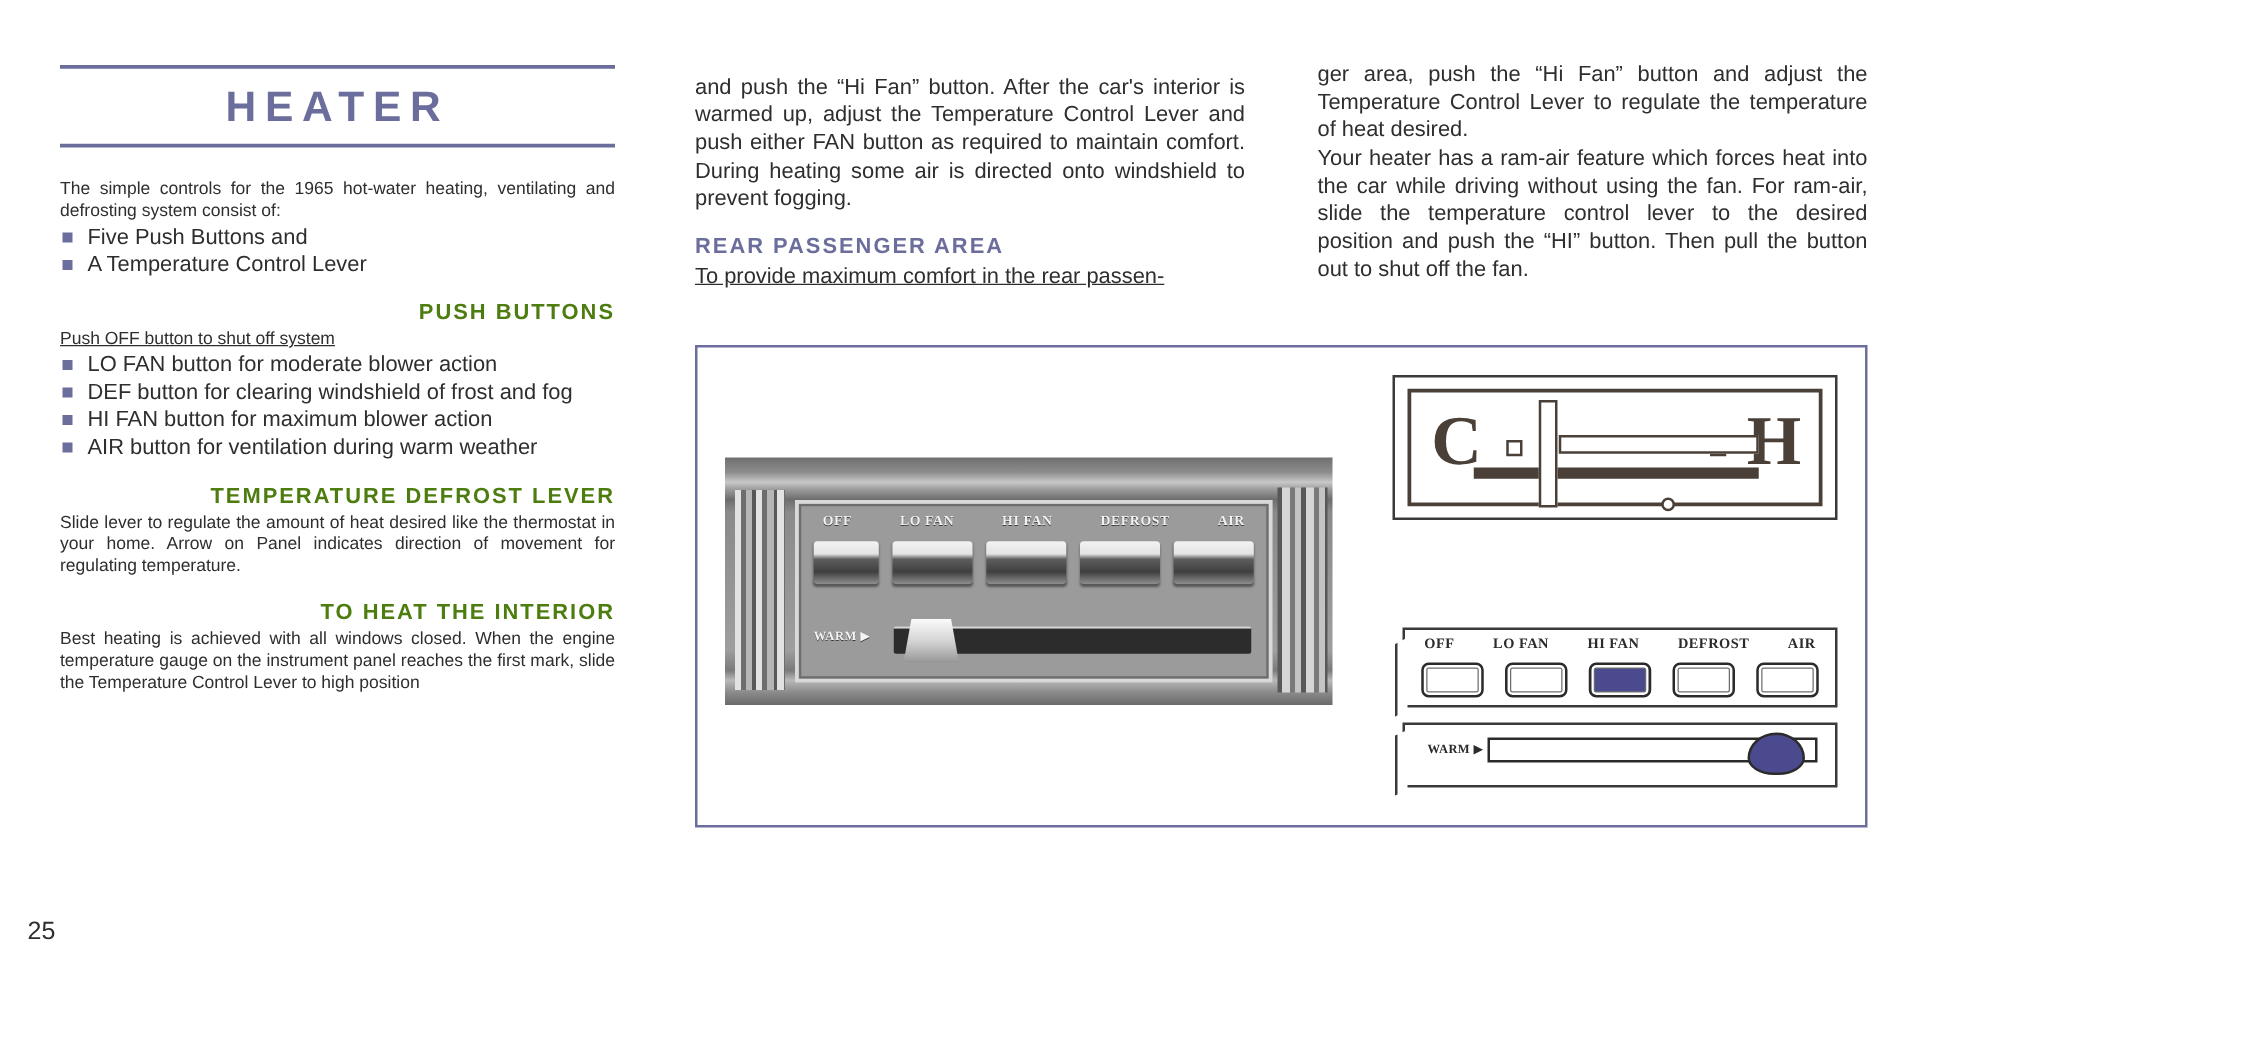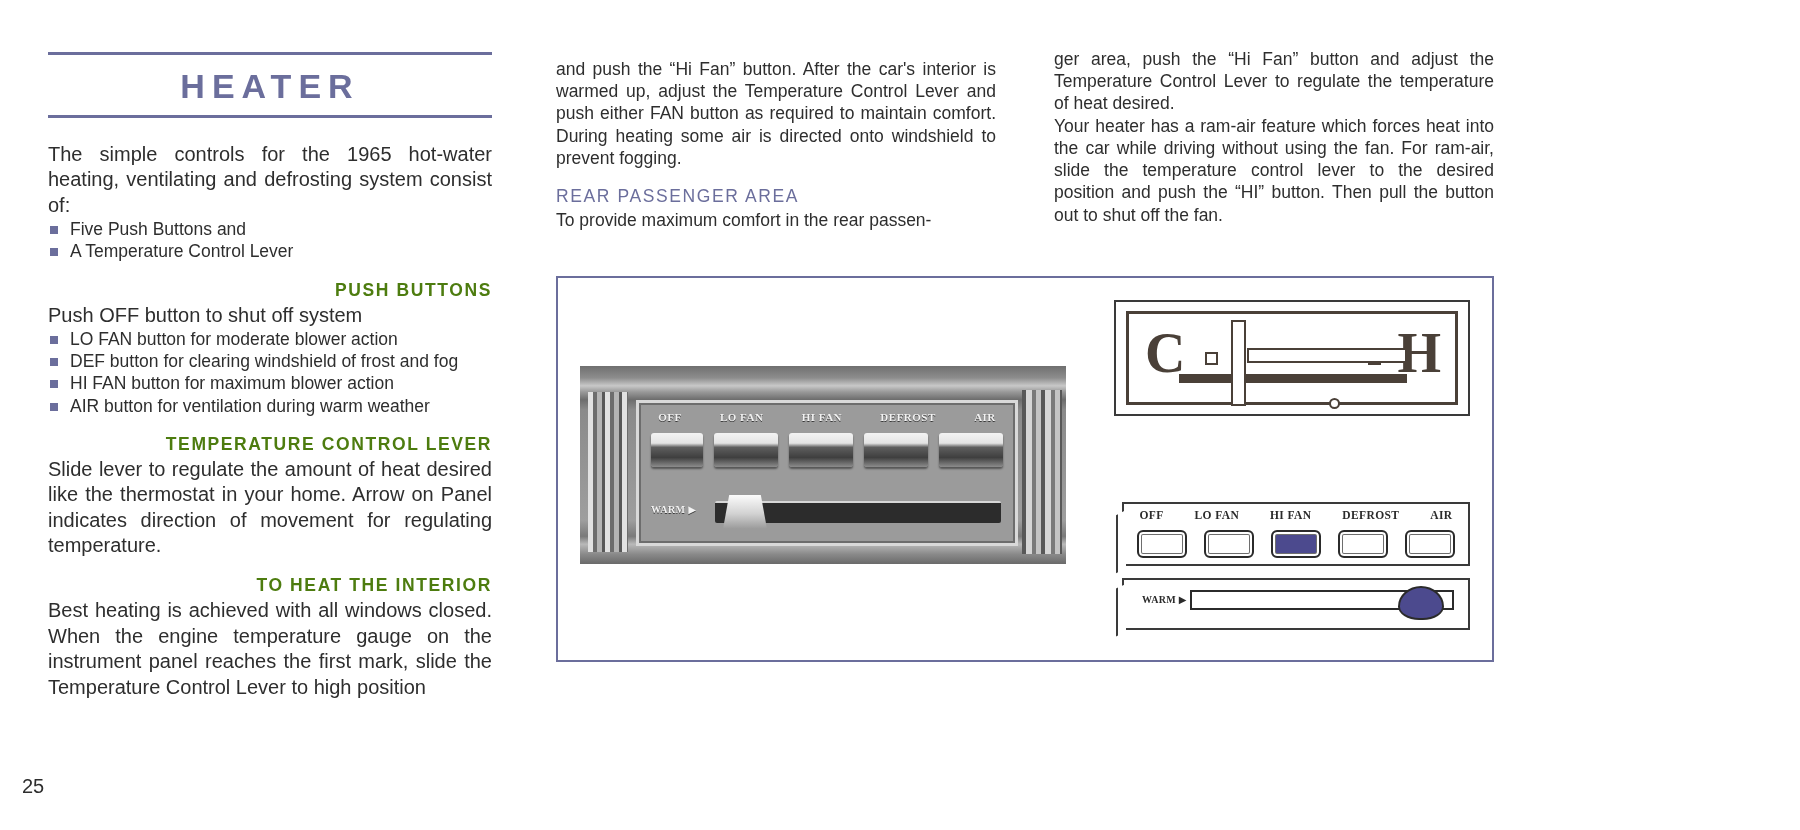--- a/index.html
+++ b/index.html
@@ -17,45 +17,45 @@
   .col-left{position:absolute;left:48px;top:52px;width:444px;}
   .rule{height:3px;background:#6b6e9c;margin:0;}
   .rule.top{margin-bottom:0;}
   .title-band{padding:14px 0 12px 0;text-align:center;}
   .title{
     font-size:34px;font-weight:bold;letter-spacing:7px;
     color:#6b6e9c;line-height:1;
     font-family:"Liberation Sans","DejaVu Sans",sans-serif;
   }
   .body-txt{
-    font-size:20px;line-height:1.27;color:#2e2e2e;
+    font-size:14px;line-height:1.27;color:#2e2e2e;
     text-align:justify;
   }
-  .body-txt.nojust{text-align:left;}
+  .body-txt.nojust{text-align:left;text-decoration:underline;}
   .sec-head{
     font-size:17.5px;font-weight:bold;letter-spacing:1.6px;
     color:#4d7c0f;margin:17px 0 2px 0;text-align:right;
   }
   ul.bl{list-style:none;margin:0;padding:0;}
   ul.bl li{
     position:relative;padding-left:22px;font-size:17.5px;line-height:1.27;
     color:#2e2e2e;
   }
   ul.bl li::before{
     content:"";position:absolute;left:2px;top:8px;
     width:8px;height:8px;background:#6b6e9c;
   }
   .p-intro{margin-top:24px;}
 
   
   .col-mid{position:absolute;left:556px;top:58px;width:440px;}
   .col-right{position:absolute;left:1054px;top:48px;width:440px;}
   .col-mid .body-txt,.col-right .body-txt{font-size:17.5px;line-height:1.27;}
   .sec-head-inline{
-    font-size:17.5px;font-weight:normal;letter-spacing:1.6px;
+    font-size:17.5px;font-weight:bold;letter-spacing:1.6px;
     color:#6b6e9c;margin:17px 0 2px 0;
   }
 
   
   .figbox{
     position:absolute;left:556px;top:276px;width:938px;height:386px;
     border:2px solid #6b6e9c;background:#ffffff;box-sizing:border-box;
   }
   .figbox-inner{position:absolute;inset:6px;border:1px solid #ffffff;}
 
@@ -212,21 +212,21 @@
     border:2px solid #2b2b2b;background:#fff;box-sizing:border-box;
   }
   .warm-knob{
     position:absolute;right:24px;top:6px;width:46px;height:34px;
     background:#4c4a8e;border:2px solid #2b2b2b;
     border-radius:50% 50% 46% 46%/60% 60% 40% 40%;box-sizing:border-box;
   }
 
   
   .pageno{
-    position:absolute;left:22px;top:775px;
+    position:absolute;left:22px;top:734px;
     font-size:20px;color:#2e2e2e;
   }
 </style>
 </head>
 <body>
 
 <div class="page">
 
   <div class="col-left">
 
@@ -245,21 +245,21 @@
 
     <div class="sec-head">PUSH BUTTONS</div>
     <div class="body-txt nojust">Push OFF button to shut off system</div>
     <ul class="bl">
       <li>LO FAN button for moderate blower action</li>
       <li>DEF button for clearing windshield of frost and fog</li>
       <li>HI FAN button for maximum blower action</li>
       <li>AIR button for ventilation during warm weather</li>
     </ul>
 
-    <div class="sec-head">TEMPERATURE CONTROL LEVER</div>
+    <div class="sec-head">TEMPERATURE DEFROST LEVER</div>
     <div class="body-txt">Slide lever to regulate the amount of heat desired like the thermostat in your home. Arrow on Panel indicates direction of movement for regulating temperature.</div>
 
     <div class="sec-head">TO HEAT THE INTERIOR</div>
     <div class="body-txt">Best heating is achieved with all windows closed. When the engine temperature gauge on the instrument panel reaches the first mark, slide the Temperature Control Lever to high position</div>
   </div>
 
   <div class="col-mid">
     <div class="body-txt">and push the “Hi Fan” button. After the car's interior is warmed up, adjust the Temperature Control Lever and push either FAN button as required to maintain comfort. During heating some air is directed onto windshield to prevent fogging.</div>
     <div class="sec-head-inline">REAR PASSENGER AREA</div>
     <div class="body-txt nojust">To provide maximum comfort in the rear passen-</div>

